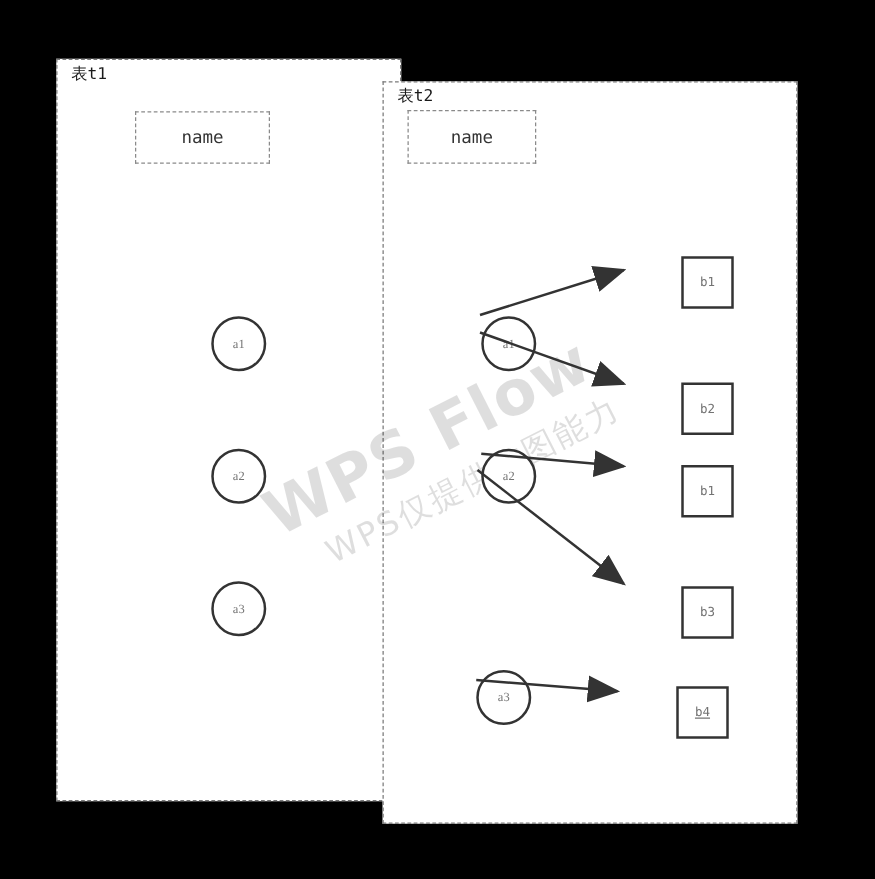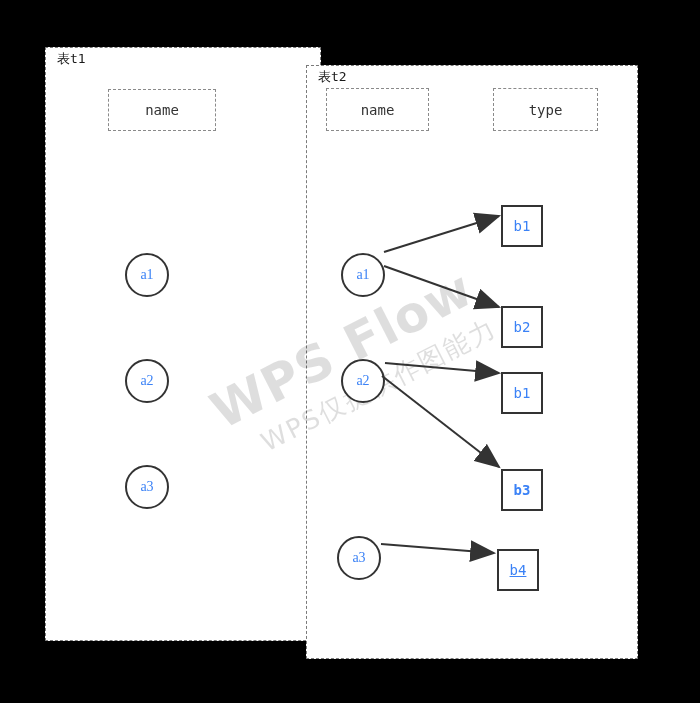--- a/index.html
+++ b/index.html
@@ -37,21 +37,21 @@
     font-family:"DejaVu Sans Mono","Liberation Mono",monospace;
     font-size:14px; color:#333333;
   }
   .circle-node, .square-node {
     position:absolute;
     border:2px solid #333333;
     background:#ffffff;
     box-sizing:border-box;
     display:flex; align-items:center; justify-content:center;
     font-family:"DejaVu Sans Mono","Liberation Mono",monospace;
-    font-size:14px; color:#3b82f6;
+    font-size:10px; color:#737373;margin-left:44px;
   }
   .circle-node { border-radius:50%;font-family:Liberation Serif, serif; }
   #edges-svg {
     position:absolute; left:0; top:0;
     z-index:4;
     pointer-events:none;
   }
   #edges-svg line { pointer-events:stroke; }
   .watermark {
     position:absolute;
@@ -98,28 +98,27 @@
     <div class="wm-line1">WPS Flow</div>
     <div class="wm-line2">WPS仅提供作图能力</div>
   </div>
 
   <div id="nodes-layer">
       <div class="field-box" style="left: 108px; top: 73px; width: 108px; height: 42px;">name</div>
       <div class="circle-node" style="left: 125px; top: 237px; width: 44px; height: 44px;">a1</div>
       <div class="circle-node" style="left: 125px; top: 343px; width: 44px; height: 44px;">a2</div>
       <div class="circle-node" style="left: 125px; top: 449px; width: 44px; height: 44px;">a3</div>
       <div class="field-box" style="left: 326px; top: 72px; width: 103px; height: 43px;">name</div>
-      <div class="field-box" style="left: 493px; top: 72px; width: 105px; height: 43px;">type</div>
       <div class="circle-node" style="left: 341px; top: 237px; width: 44px; height: 44px;">a1</div>
       <div class="circle-node" style="left: 341px; top: 343px; width: 44px; height: 44px;">a2</div>
       <div class="circle-node" style="left: 337px; top: 520px; width: 44px; height: 44px;">a3</div>
       <div class="square-node" style="left: 501px; top: 189px; width: 42px; height: 42px;">b1</div>
       <div class="square-node" style="left: 501px; top: 290px; width: 42px; height: 42px;">b2</div>
       <div class="square-node" style="left: 501px; top: 356px; width: 42px; height: 42px;">b1</div>
-      <div class="square-node" style="left: 501px; top: 453px; width: 42px; height: 42px; font-weight: bold;">b3</div>
+      <div class="square-node" style="left: 501px; top: 453px; width: 42px; height: 42px;">b3</div>
       <div class="square-node" style="left: 497px; top: 533px; width: 42px; height: 42px; text-decoration: underline;">b4</div>
     </div>
 
   <svg id="edges-svg" width="700" height="703">
     <defs>
       <marker id="arrowhead" viewBox="0 0 12 10" refX="11" refY="5" markerWidth="13" markerHeight="11" orient="auto">
         <path d="M0,0 L12,5 L0,10 Z" fill="#333333"></path>
       </marker>
     </defs>
   <line x1="384" y1="252" x2="499" y2="216" stroke="#333333" stroke-width="2" marker-end="url(#arrowhead)"></line>

